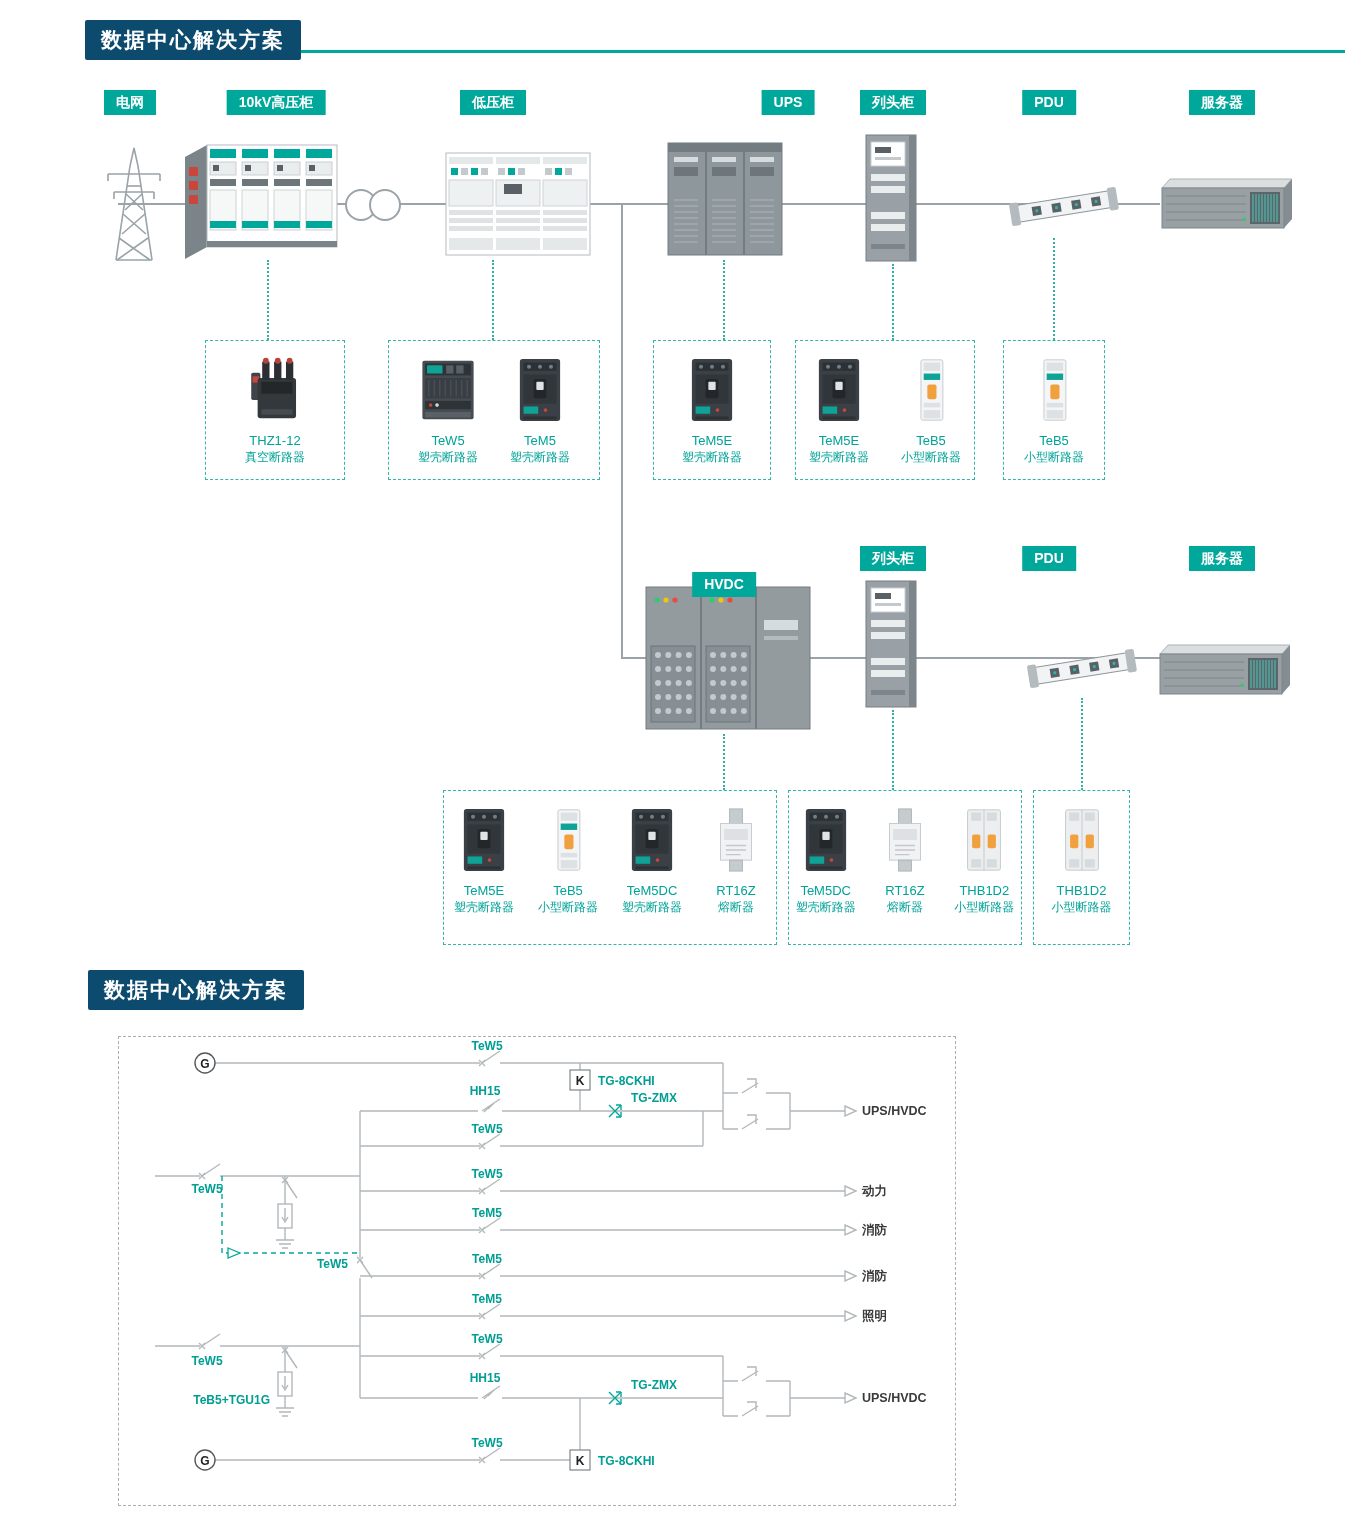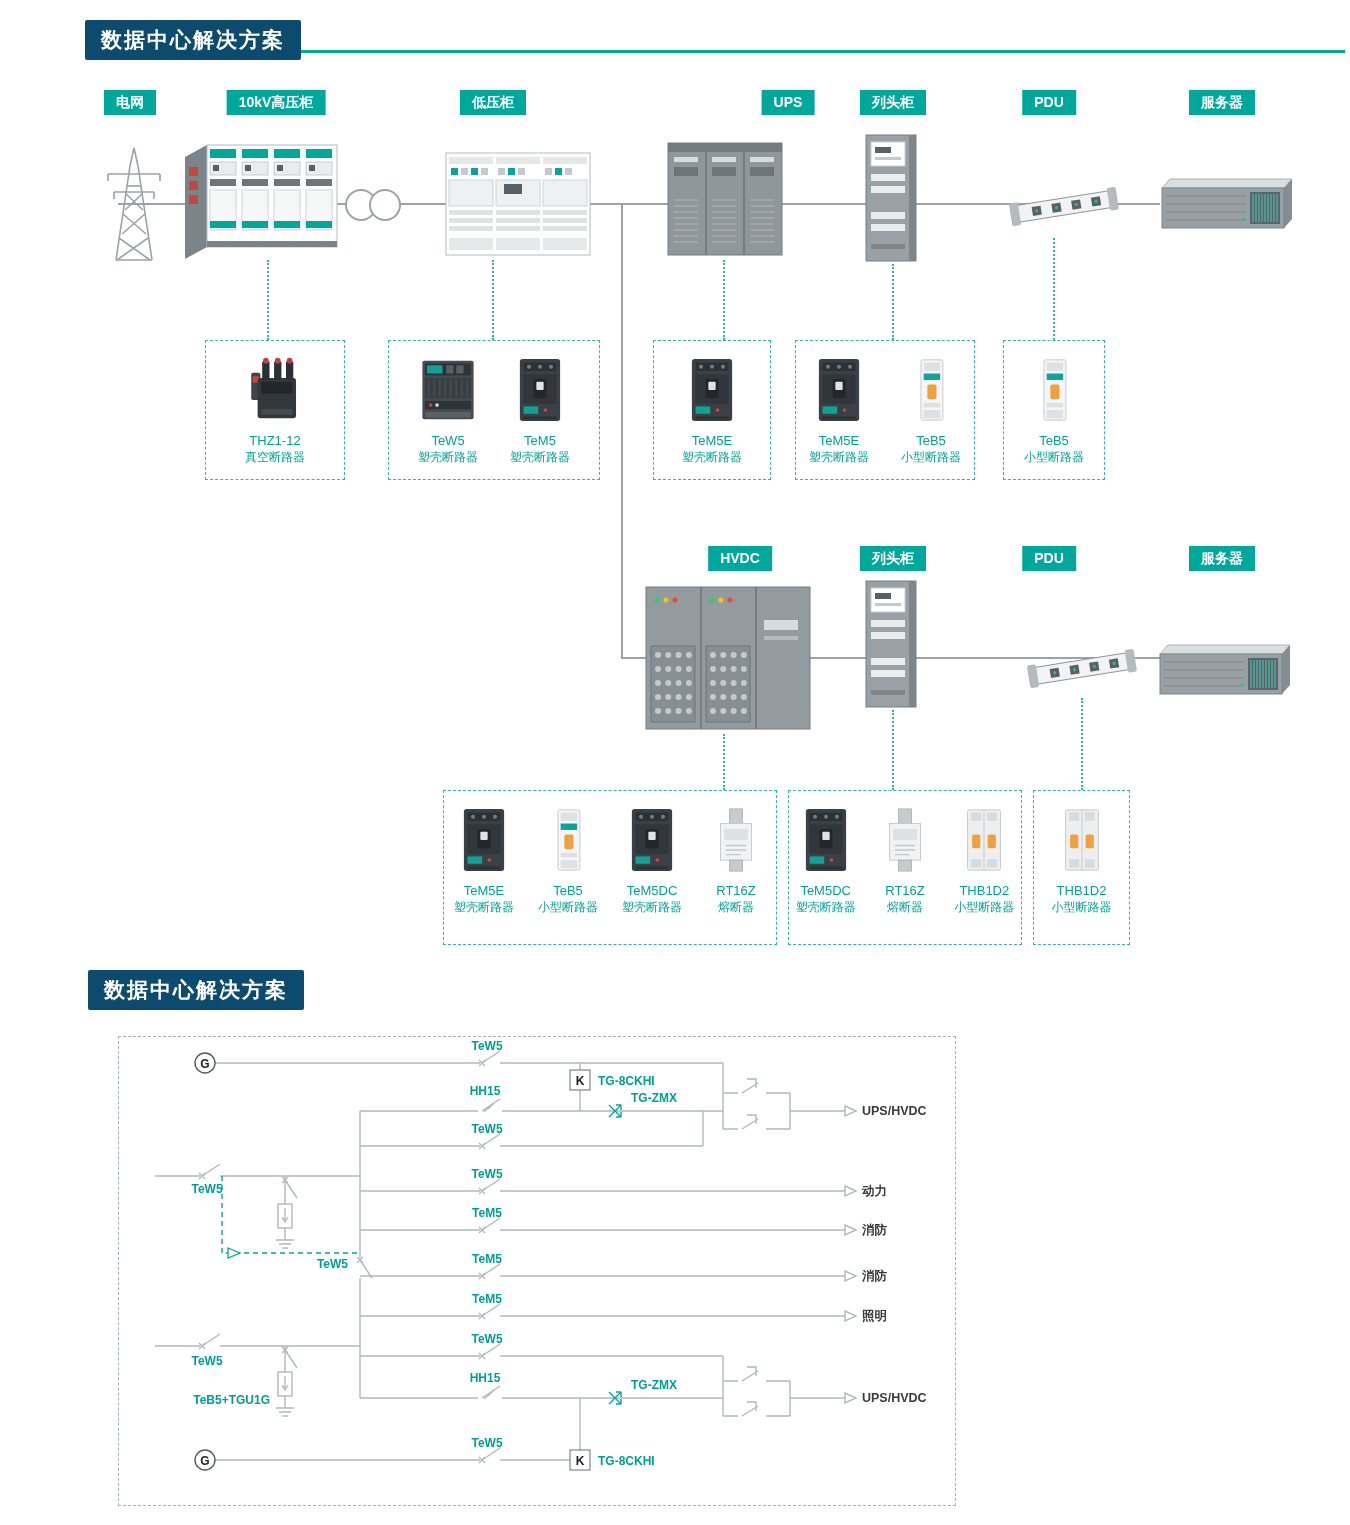--- a/index.html
+++ b/index.html
@@ -359,21 +359,21 @@
 <div class="callout" style="left:1003px;top:340px;width:102px;height:140px;">
   <div class="product">
     <svg class="dev" viewBox="0 0 70 78">
         <use href="#p-mcb"></use>
       </svg>
     <div class="p-name">TeB5</div>
     <div class="p-desc">小型断路器</div>
   </div>
 </div>
 
-<div class="node-badge" style="left:724px;top:546px;margin-left:16px;">HVDC</div>
+<div class="node-badge" style="left:724px;top:572px;">HVDC</div>
 <div class="node-badge" style="left:893px;top:546px;">列头柜</div>
 <div class="node-badge" style="left:1049px;top:546px;">PDU</div>
 <div class="node-badge" style="left:1222px;top:546px;">服务器</div>
 
 <svg class="equip" style="left:643px;top:582px;" width="170" height="152" viewBox="0 0 170 152">
     <use href="#e-hvdc"></use>
   </svg>
 <svg class="equip" style="left:864px;top:578px;" width="58" height="132" viewBox="0 0 58 132">
     <use href="#e-rowcab"></use>
   </svg>

